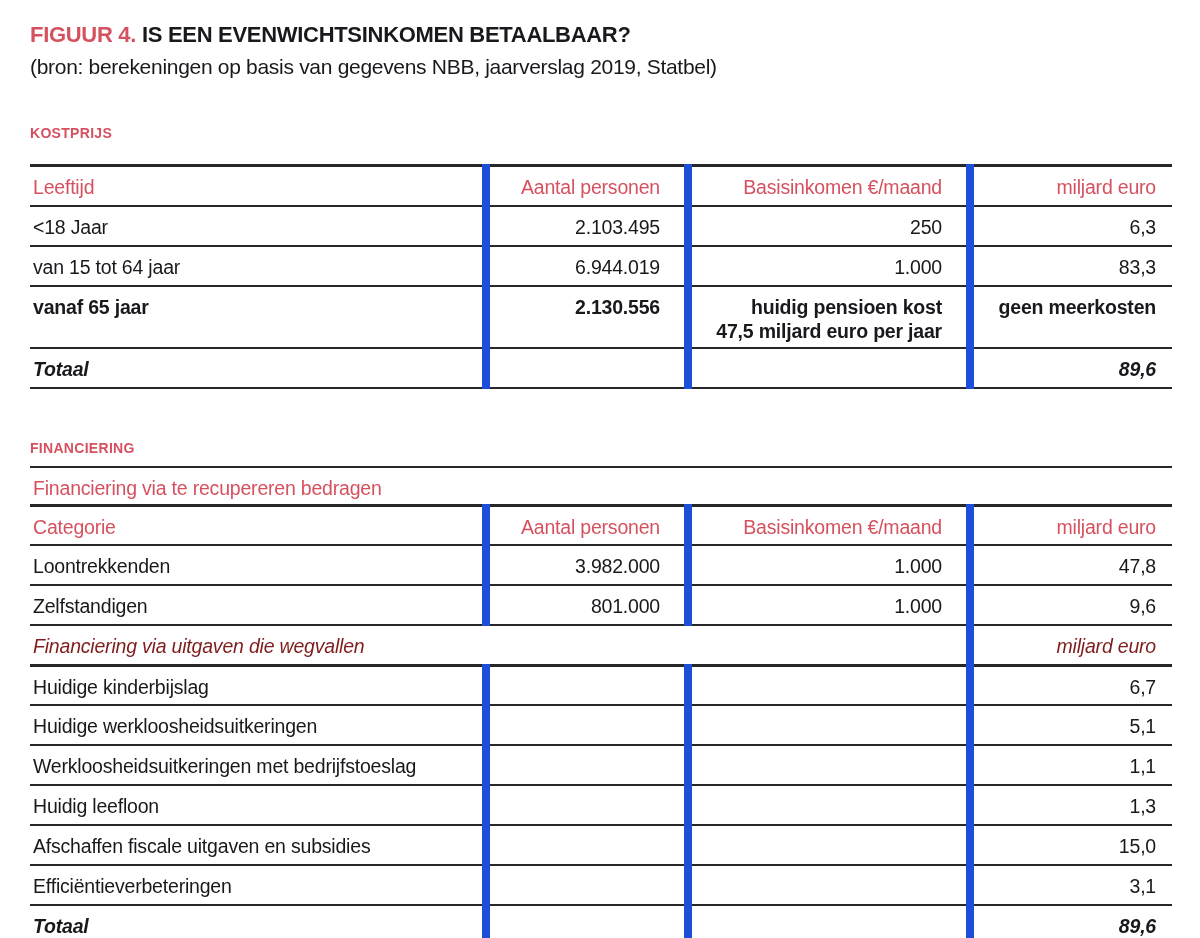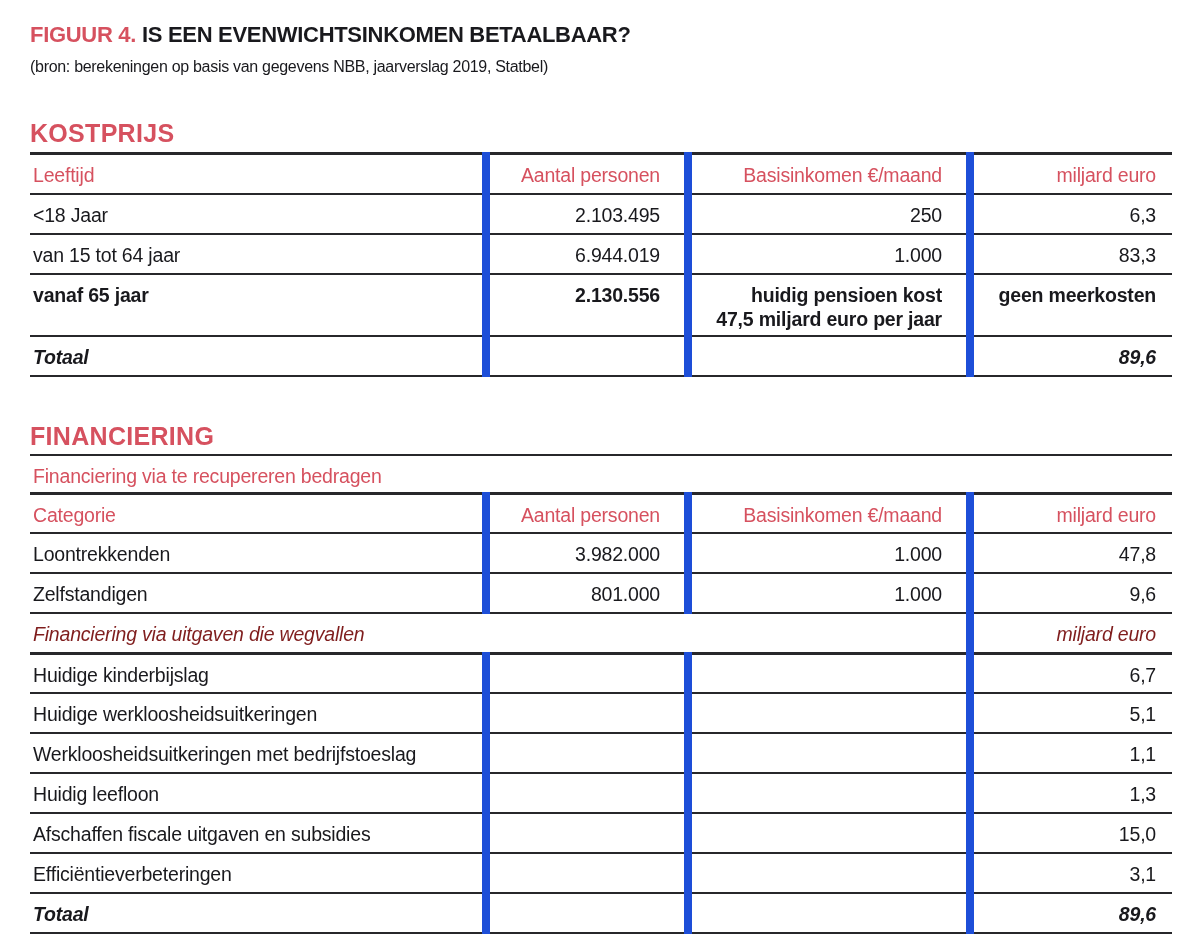--- a/index.html
+++ b/index.html
@@ -20,42 +20,42 @@
   }
   .title-line {
     font-size: 22px;
     line-height: 26px;
     font-weight: bold;
     letter-spacing: -0.3px;
     white-space: nowrap;
   }
   .accent { color: #d6515f; }
   .subtitle {
-    font-size: 16px;
+    font-size: 21px;
     line-height: 25px;
     margin-top: 6px;
     letter-spacing: -0.3px;
     white-space: nowrap;
   }
   .section-label {
     color: #d6515f;
     font-weight: bold;
-    font-size: 25px;
+    font-size: 14px;
     line-height: 22px;
     letter-spacing: 0.3px;
   }
   .gap1 { margin-top: 43px; }
   .gap2 { margin-top: 48px; }
 
   table.data-table {
     border-collapse: collapse;
     table-layout: fixed;
     width: 1142px;
   }
-  table.t1 { border-top: 3px solid #27272a; margin-top: 8px; }
+  table.t1 { border-top: 3px solid #27272a; margin-top: 20px; }
   table.t2 { border-top: 2px solid #27272a; margin-top: 7px; }
 
   col.c0 { width: 456px; }
   col.c1 { width: 202px; }
   col.c2 { width: 282px; }
   col.c3 { width: 202px; }
 
   td, th {
     border-bottom: 2px solid #27272a;
     height: 40px;

